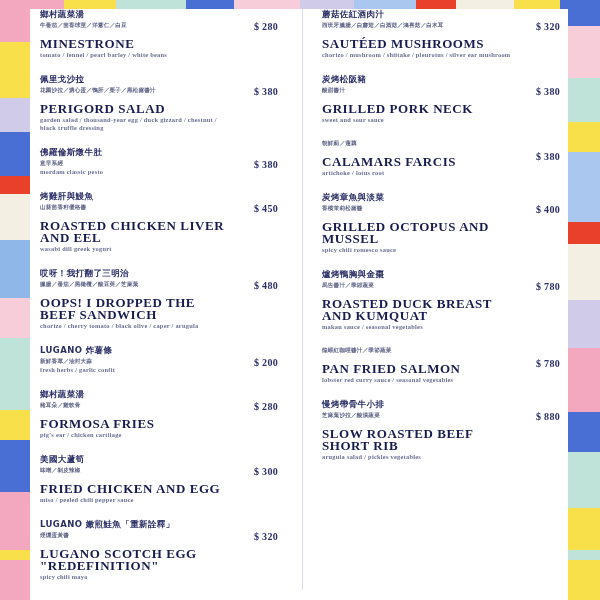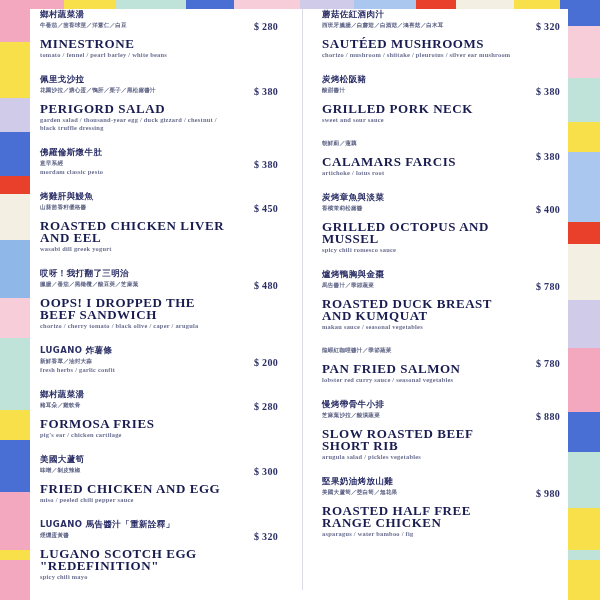--- a/index.html
+++ b/index.html
@@ -229,21 +229,21 @@
           <div class="price">$ 280</div>
         </div>
         <div class="item">
           <div class="zh">美國大蘆筍</div>
           <div class="zh-sub">味噌／剝皮辣椒</div>
           <div class="en">FRIED CHICKEN AND EGG</div>
           <div class="en-sub">miso / peeled chili pepper sauce</div>
           <div class="price">$ 300</div>
         </div>
         <div class="item">
-          <div class="zh">LUGANO 馬告醬汁「重新詮釋」</div>
+          <div class="zh">LUGANO 嫩煎鮭魚「重新詮釋」</div>
           <div class="zh-sub">煙燻蛋黃醬</div>
           <div class="en">LUGANO SCOTCH EGG "REDEFINITION"</div>
           <div class="en-sub">spicy chili mayo</div>
           <div class="price">$ 320</div>
         </div>
       </div>
     <div class="col col-right" id="col-right">
         <div class="item">
           <div class="zh">蘑菇佐紅酒肉汁</div>
           <div class="zh-sub">西班牙臘腸／白蘑菇／白酒菇／鴻喜菇／白木耳</div>
@@ -284,23 +284,16 @@
           <div class="en-sub">lobster red curry sauce / seasonal vegetables</div>
           <div class="price">$ 780</div>
         </div>
         <div class="item">
           <div class="zh">慢烤帶骨牛小排</div>
           <div class="zh-sub">芝麻葉沙拉／酸漬蔬菜</div>
           <div class="en">SLOW ROASTED BEEF SHORT RIB</div>
           <div class="en-sub">arugula salad / pickles vegetables</div>
           <div class="price">$ 880</div>
         </div>
-        <div class="item">
-          <div class="zh">堅果奶油烤放山雞</div>
-          <div class="zh-sub">美國大蘆筍／茭白筍／無花果</div>
-          <div class="en">ROASTED HALF FREE RANGE CHICKEN</div>
-          <div class="en-sub">asparagus / water bamboo / fig</div>
-          <div class="price">$ 980</div>
-        </div>
       </div>
   </div>
 
 </div>
 
 </body></html>

